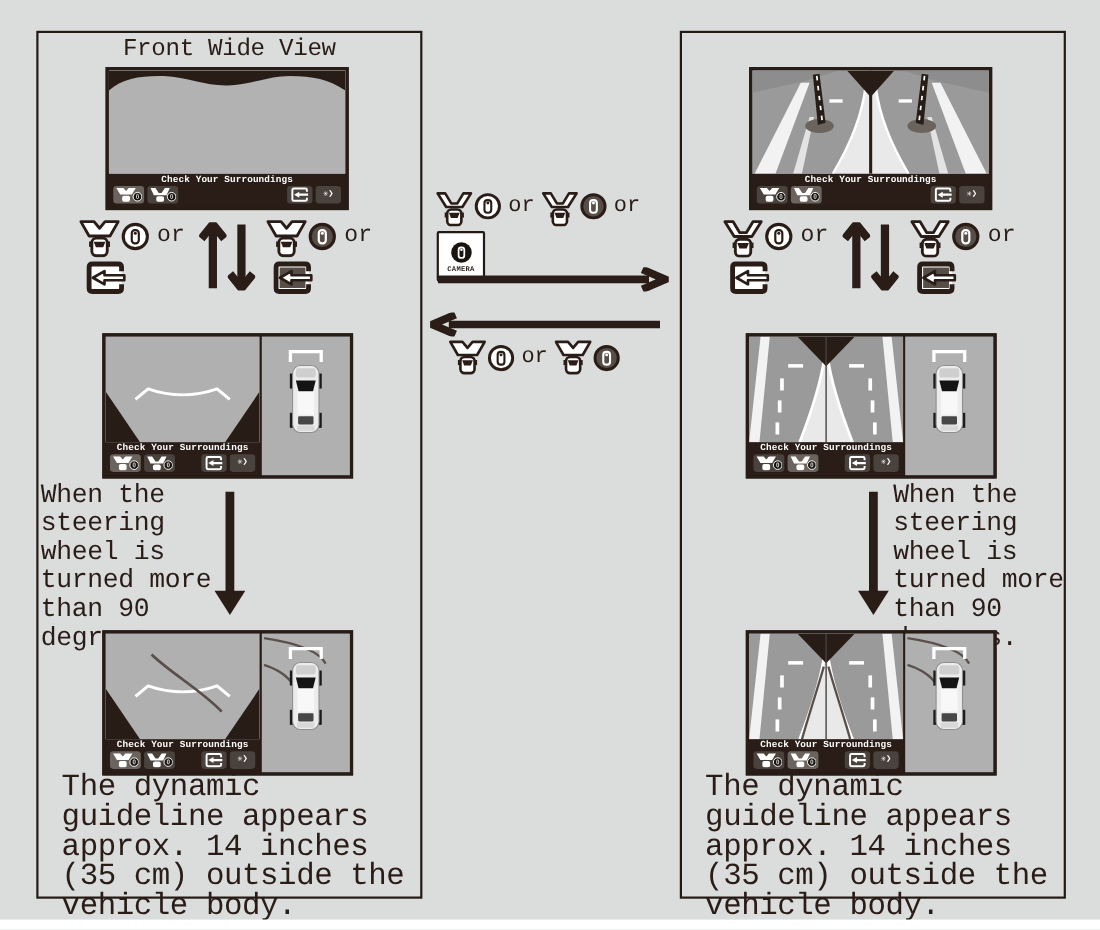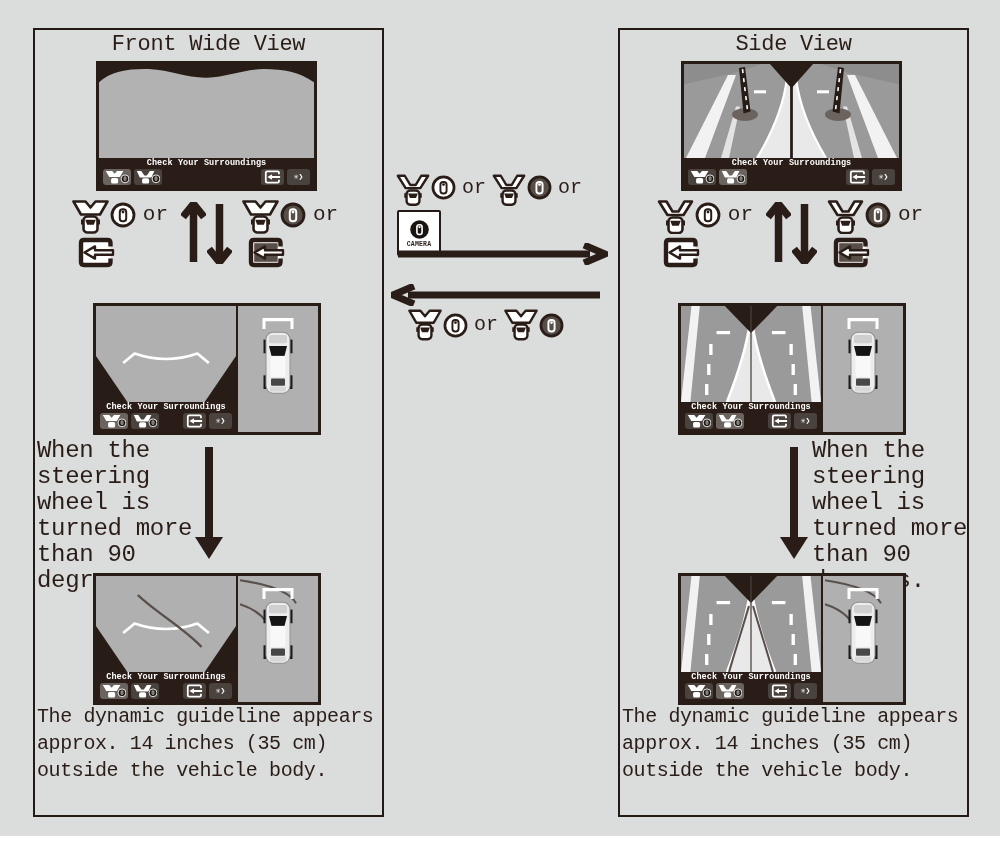--- a/index.html
+++ b/index.html
@@ -43,21 +43,21 @@
   .i-circle{width:26px;height:26px;margin-top:2px;margin-left:1px;}
   .i-back{width:38px;height:31px;margin-top:3px;margin-left:5px;}
   .or{font-size:21px;margin:3px 7px 0 7px;}
   .ud{display:flex;margin:2px 10px 0 6px;}
   .i-ud{width:25px;height:62px;} .i-ud+.i-ud{margin-left:1px;}
 
   .steer-note{position:absolute;font-size:24px;line-height:26px;letter-spacing:-0.3px;}
   .steer-note.left{left:2px;top:408px;width:160px;}
   .steer-note.right{left:192px;top:408px;width:158px;}
   .i-downlong{position:absolute;left:158px;top:415px;width:32px;height:116px;}
-  .dyn-note{position:absolute;left:2px;top:673px;width:342px;font-size:20px;line-height:27px;letter-spacing:-0.4px;}
+  .dyn-note{position:absolute;left:21px;top:673px;width:342px;font-size:28px;line-height:27px;letter-spacing:-0.4px;}
 
   
   .mid-top{position:absolute;left:396px;top:174px;display:flex;align-items:flex-start;}
   .mid-top .i-cam{width:34px;height:32px;}
   .mid-top .i-circle{width:25px;height:25px;margin-top:1px;}
   .mid-top .or{font-size:20px;margin:2px 6px 0 6px;}
   .camera-btn{position:absolute;left:397px;top:210px;width:40px;height:42px;background:#fff;border:2px solid #231a15;border-radius:2px;
               display:flex;flex-direction:column;align-items:center;justify-content:center;}
   .i-camdash{width:21px;height:21px;}
   .camera-btn-label{font-size:6.5px;font-weight:bold;letter-spacing:0.2px;margin-top:1px;}
@@ -442,21 +442,20 @@
     <span class="ico i-circle">
         <svg viewBox="0 0 26 26">
           <circle cx="13" cy="13" r="11" fill="#574e48" stroke="#2a1d18" stroke-width="2.8"></circle>
           <rect x="9.8" y="7.2" width="6.4" height="12" rx="2.8" fill="none" stroke="#fff" stroke-width="2"></rect>
           <circle cx="13" cy="10" r="1.4" fill="#fff"></circle>
         </svg>
       </span>
   </div>
 
   <div class="vbox right">
-    <div class="vtitle">Side View</div>
 
     <div class="screen single">
       <div class="img-area">
         <span class="art">
             <svg viewBox="0 0 215 93" preserveAspectRatio="none">
               <rect width="215" height="93" fill="#9a9a9a"></rect>
               <g id="svh">
                 <polygon points="0,0 78,0 50,9 0,20" fill="#8d8d8d"></polygon>
                 <polygon points="2,93 21,93 52,11 44,11" fill="#f2f2f2"></polygon>
                 <polygon points="52,42 56,42 45,93 37,93" fill="#e3e3e3"></polygon>

